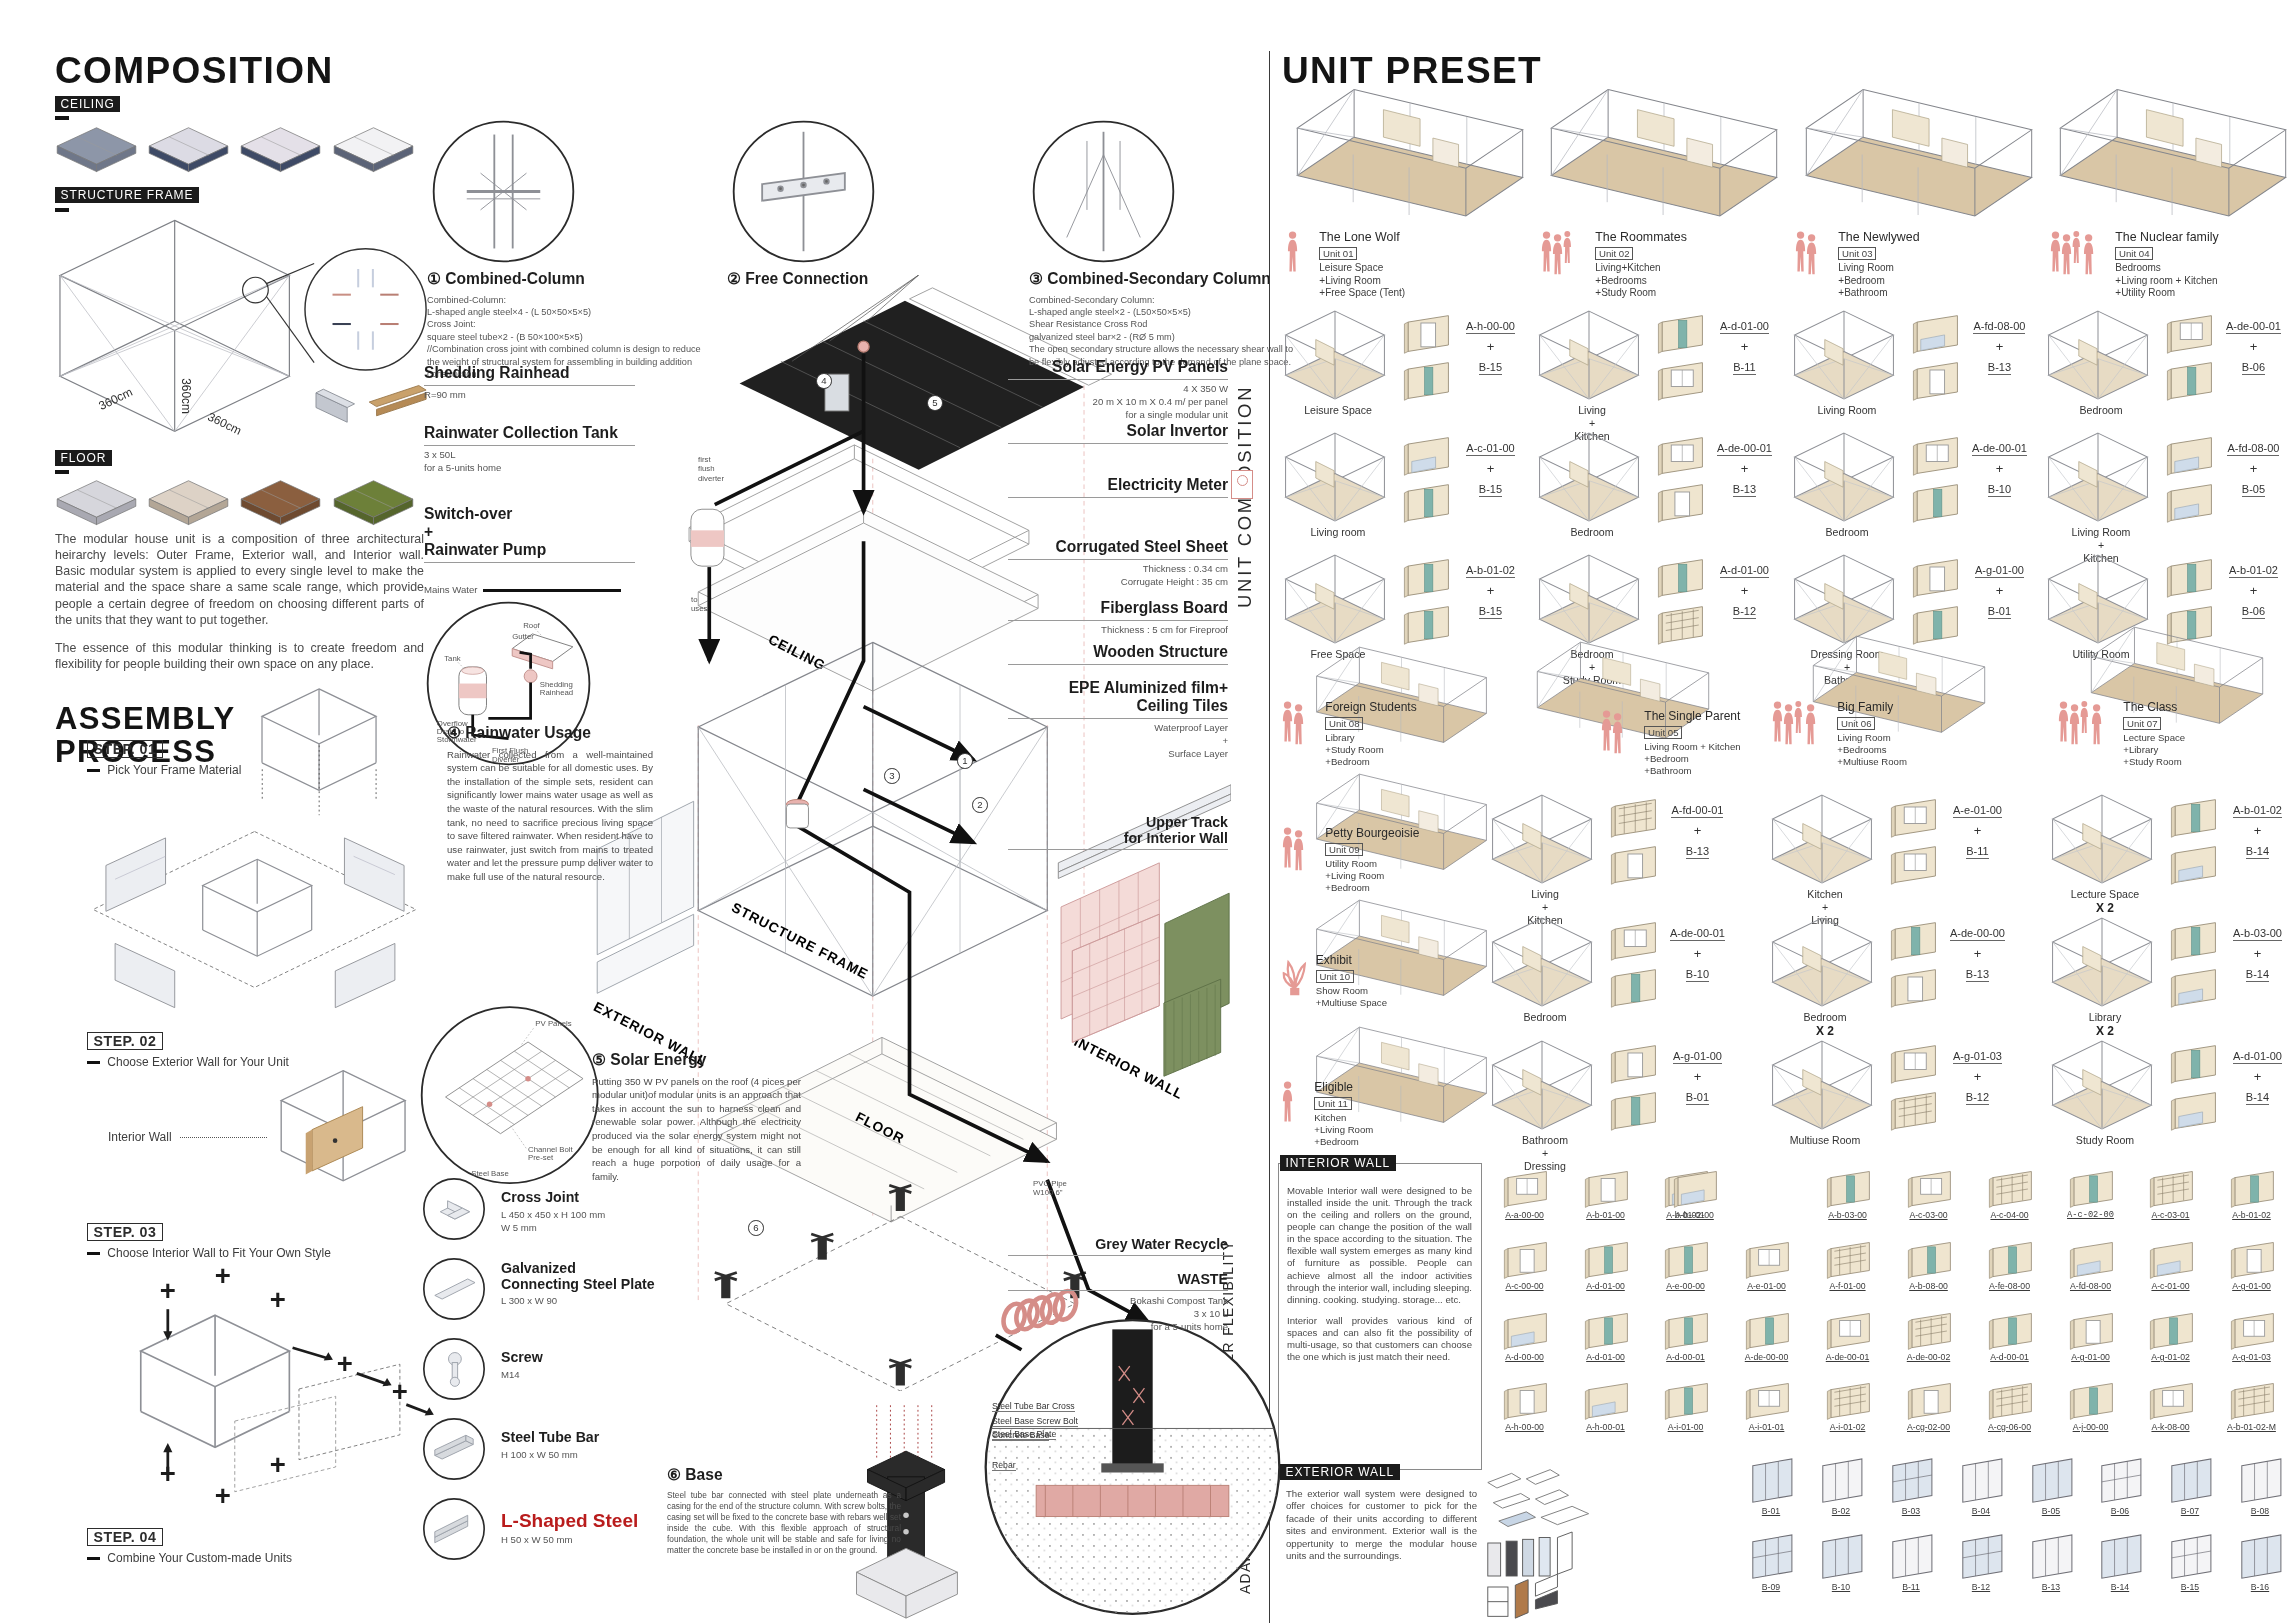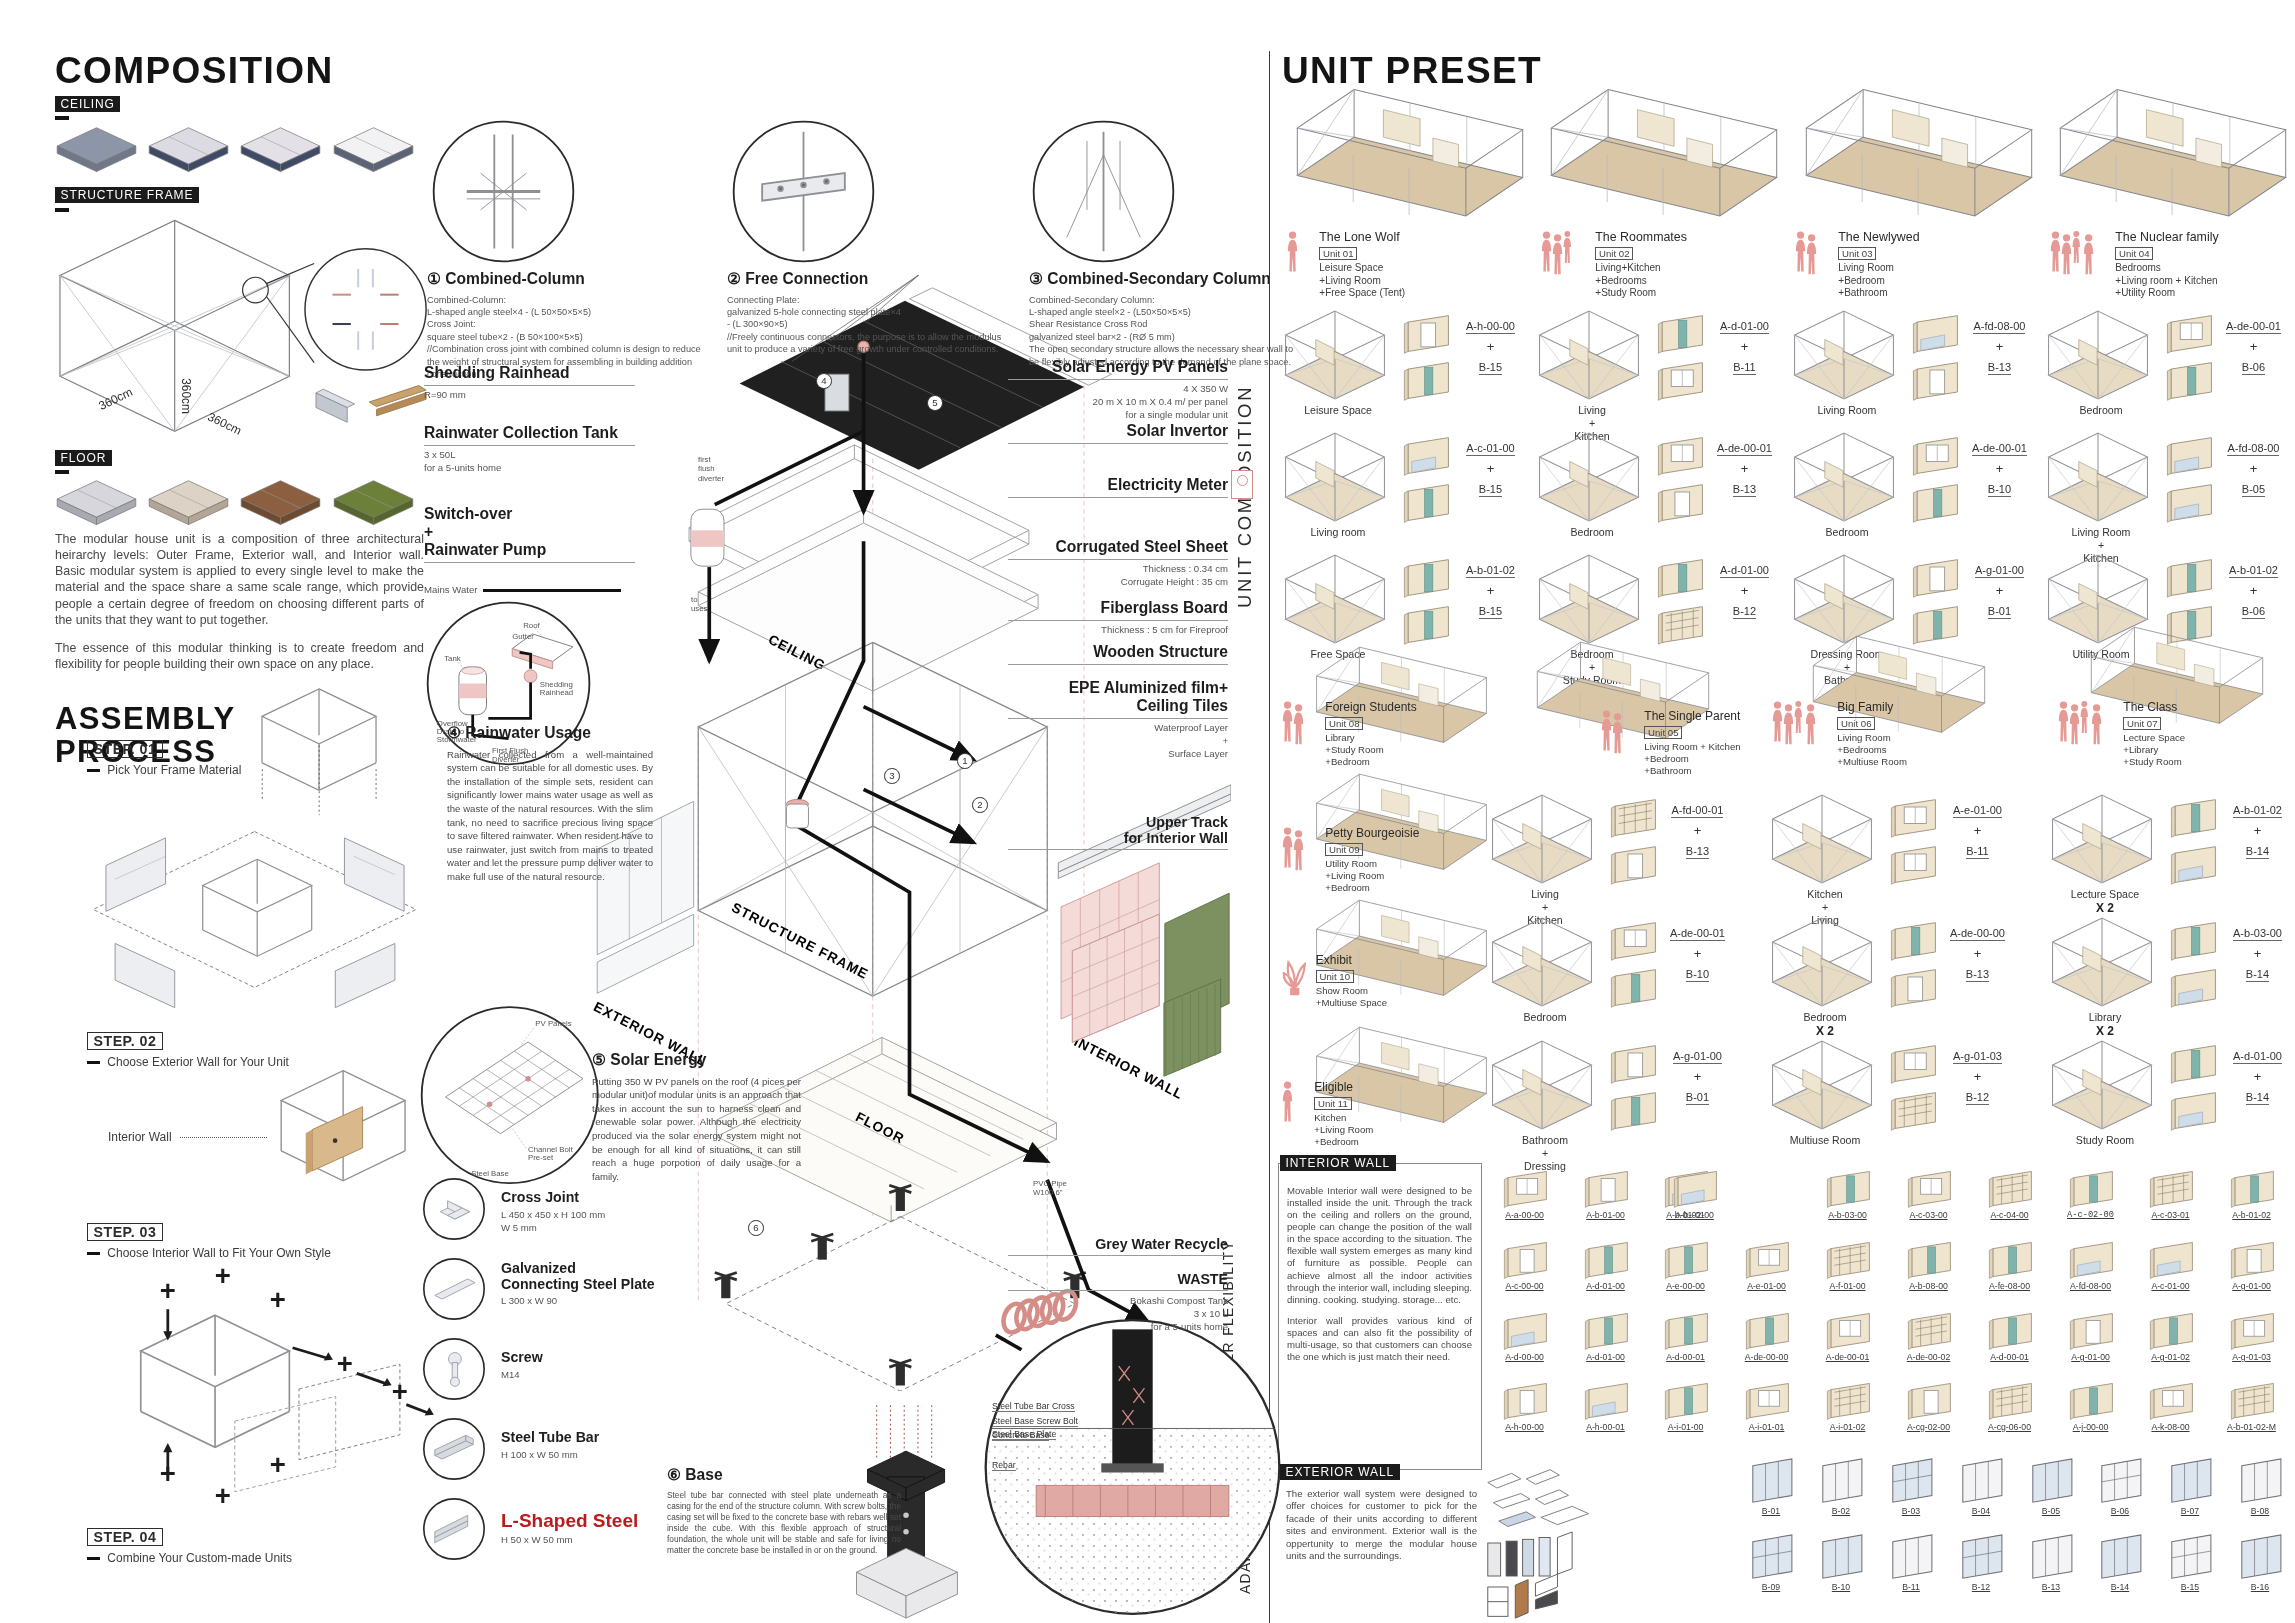--- a/index.html
+++ b/index.html
@@ -467,24 +467,20 @@
   <div class="abs" style="left:427px;top:270px;width:275px">
     <div class="dettitle"><span>①</span> <span>Combined-Column</span></div>
     <div class="detspec">Combined-Column:
 L-shaped angle steel×4 - (L 50×50×5×5)
 Cross Joint:
 square steel tube×2 - (B 50×100×5×5)
 //Combination cross joint with combined column is design to reduce the weight of structural system for assembling in building addition construction.</div>
   </div>
   <div class="abs" style="left:727px;top:270px;width:275px">
     <div class="dettitle"><span>②</span> <span>Free Connection</span></div>
-    <div class="detspec">Connecting Plate:
-galvanized 5-hole connecting steel plate×4
- - (L 300×90×5)
-//Freely continuous connectors, the purpose is to allow the modulus unit to produce a variety of free growth under controlled conditions.</div>
   </div>
   <div class="abs" style="left:1029px;top:270px;width:275px">
     <div class="dettitle"><span>③</span> <span>Combined-Secondary Column</span></div>
     <div class="detspec">Combined-Secondary Column:
 L-shaped angle steel×2 - (L50×50×5×5)
 Shear Resistance Cross Rod
 galvanized steel bar×2 - (RØ 5 mm)
 The open secondary structure allows the necessary shear wall to be flexibly adjusted according to the demand of the plane space.</div>
   </div>
 

